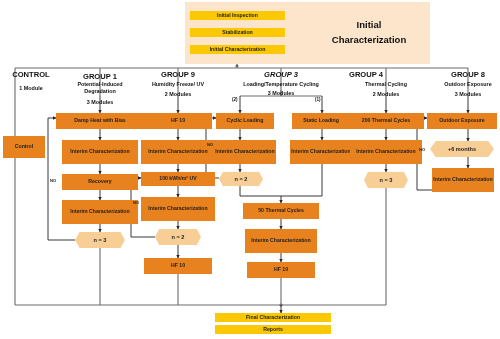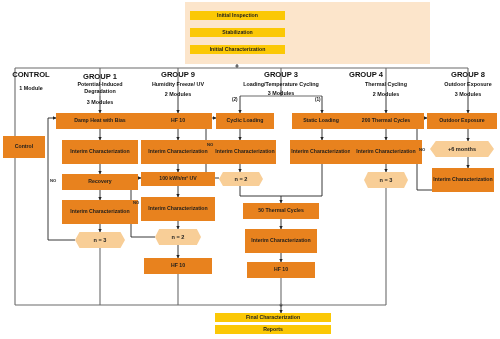--- a/index.html
+++ b/index.html
@@ -137,37 +137,41 @@
       <line x1="468" y1="157" x2="468" y2="168" marker-end="url(#ah)"></line>
       <path d="M440,190 L417,190 L417,118 L427,118" marker-end="url(#ah)"></path>
     </g>
 
     <g stroke="#222" stroke-width="0.9" fill="none">
       <line x1="281" y1="305" x2="281" y2="313" marker-end="url(#ah)"></line>
     </g>
   </svg>
 
   <div id="banner"></div>
+  <div id="banner-title">
+    <div>Initial</div>
+    <div>Characterization</div>
+  </div>
 
   <div class="node yellow" style="left:190px;top:11px;width:95px;height:9px;">Initial Inspection</div>
   <div class="node yellow" style="left:190px;top:28px;width:95px;height:9px;">Stabilization</div>
   <div class="node yellow" style="left:190px;top:45px;width:95px;height:9px;">Initial Characterization</div>
 
   <div class="grp-title" style="left:0px;top:70px;width:62px;">CONTROL</div>
   <div class="grp-sub" style="left:0px;top:85px;width:62px;">1 Module</div>
 
   <div class="grp-title" style="left:68px;top:72px;width:64px;">GROUP 1</div>
   <div class="grp-sub" style="left:64px;top:81px;width:72px;">Potential-Induced Degradation</div>
   <div class="grp-sub" style="left:68px;top:99px;width:64px;">3 Modules</div>
 
   <div class="grp-title" style="left:146px;top:70px;width:64px;">GROUP 9</div>
   <div class="grp-sub" style="left:140px;top:81px;width:76px;">Humidity Freeze/ UV</div>
   <div class="grp-sub" style="left:146px;top:91px;width:64px;">2 Modules</div>
 
-  <div class="grp-title" style="left:249px;top:70px;width:64px;">GROUP 3</div>
+  <div class="grp-title" style="left:249px;top:70px;width:64px;font-style:italic;">GROUP 3</div>
   <div class="grp-sub" style="left:231px;top:81px;width:100px;">Loading/Temperature Cycling</div>
   <div class="grp-sub" style="left:249px;top:90px;width:64px;">3 Modules</div>
   <div class="tiny" style="left:232px;top:97px;">(2)</div>
   <div class="tiny" style="left:315px;top:97px;">(1)</div>
 
   <div class="grp-title" style="left:334px;top:70px;width:64px;">GROUP 4</div>
   <div class="grp-sub" style="left:352px;top:81px;width:68px;">Thermal Cycling</div>
   <div class="grp-sub" style="left:354px;top:91px;width:64px;">2 Modules</div>
 
   <div class="grp-title" style="left:436px;top:70px;width:64px;">GROUP 8</div>

